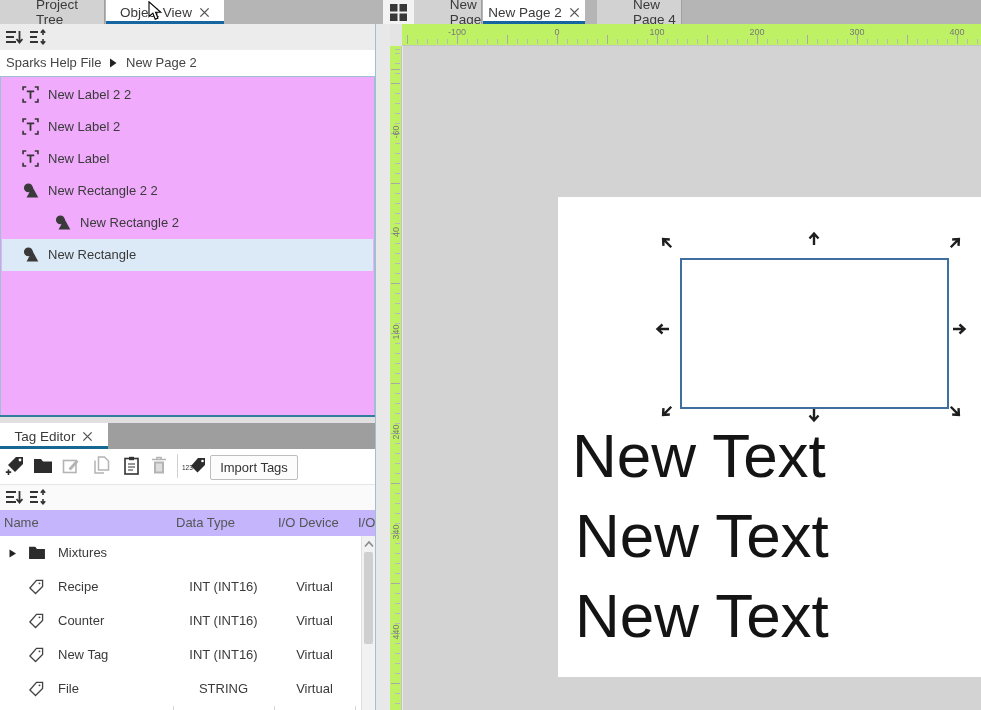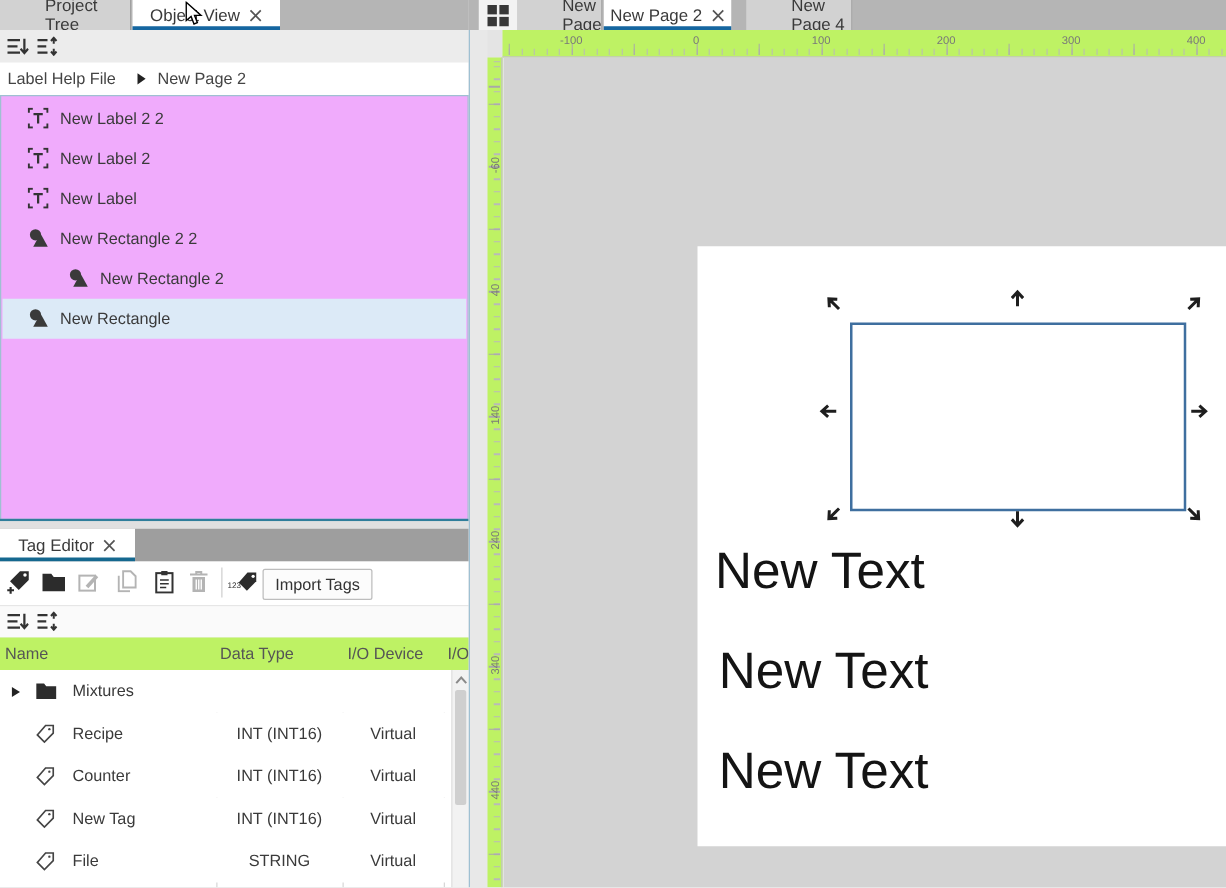--- a/index.html
+++ b/index.html
@@ -25,21 +25,21 @@
   .obj-row .ic { position:absolute; left:20px; top:7px; }
   .obj-row.selected { background:#dceaf7; }
   .teal-line { background:#2f7e9b; }
 
   
   .tag-tabbar { background:#9e9e9e; }
   .tag-toolbar { background:#ffffff; border-bottom:1px solid #e6e6e6; }
   .tbtn { position:absolute; top:3px; width:26px; height:26px; display:flex; align-items:center; justify-content:center; }
   .import-btn { position:absolute; left:210px; top:6px; width:88px; height:25px; background:#fcfcfc; border:1px solid #bdbdbd; border-radius:2px; display:flex; align-items:center; justify-content:center; color:#333; }
   .tag-sortbar { background:#fafafa; }
-  .tag-header { background:#bef264; color:#555; }
+  .tag-header { background:#c4b5fd; color:#555; }
   .col-line { position:absolute; top:0; bottom:0; width:1px; background:#d7d7d7; }
   .tag-row { position:absolute; left:0; width:360px; height:34px; background:#fff; }
   .tag-row .nm { position:absolute; left:58px; line-height:34px; color:#3a3a3a; }
   .tag-row .dt { position:absolute; left:173px; width:101px; text-align:center; line-height:34px; color:#3a3a3a; }
   .tag-row .io { position:absolute; left:274px; width:81px; text-align:center; line-height:34px; color:#3a3a3a; }
   .scrollbar { background:#f2f2f2; border-left:1px solid #e0e0e0; }
   .scroll-thumb { position:absolute; left:2px; right:2px; background:#cfcfcf; border-radius:2px; }
 
   
   .ruler { background:#bef264; }
@@ -50,21 +50,21 @@
      background:repeating-linear-gradient(to right,#a8a8a8 0 1px,transparent 1px 50px); background-position-x:5px; }
   .vrule-minor { position:absolute; top:0; bottom:0; right:1px; width:5px;
      background:repeating-linear-gradient(to bottom,#b9b9b9 0 1px,transparent 1px 10px); background-position-y:7px; }
   .vrule-major { position:absolute; top:0; bottom:0; right:1px; width:9px;
      background:repeating-linear-gradient(to bottom,#a8a8a8 0 1px,transparent 1px 50px); background-position-y:37px; }
   .vruler-labels span { position:absolute; left:-9px; width:30px; text-align:center; transform:rotate(-90deg); font-size:9px; color:#787878; }
   .viewport { background:#d3d3d3; overflow:hidden; }
   .page { position:absolute; left:155px; top:151px; width:430px; height:480px; background:#ffffff; }
   .sel-rect { position:absolute; left:122px; top:61px; width:269px; height:151px; border:2px solid #3f6f9f; background:#fff; }
   .handle { position:absolute; width:16px; height:16px; }
-  .new-text { position:absolute; font-size:41px; color:#141414; line-height:50px; white-space:nowrap; }
+  .new-text { position:absolute; font-size:62px; color:#141414; line-height:50px; white-space:nowrap; }
 </style>
 </head>
 <body>
 
 <div id="app">
 
   <div class="abs tabbar" style="left:0;top:0;width:375px;height:24px;">
     <div class="tab inactive" style="left:0;width:105px;">
       <span>Project Tree</span>
     </div>
@@ -87,21 +87,21 @@
     <div class="icon-btn" style="left:26px;top:2px;">
       <svg width="18" height="16" viewBox="0 0 18 16">
         <path d="M1 3 H9 M1 8 H8 M1 13 H9" stroke="#333" stroke-width="1.8" fill="none"></path>
         <path d="M14 6 V1.5 M11.8 3.8 L14 1.2 L16.2 3.8" stroke="#333" stroke-width="1.6" fill="none"></path>
         <path d="M14 10 V14.5 M11.8 12.2 L14 14.8 L16.2 12.2" stroke="#333" stroke-width="1.6" fill="none"></path>
       </svg>
     </div>
   </div>
 
   <div class="abs breadcrumb" style="left:0;top:50px;width:375px;height:26px;">
-    <span class="abs" style="left:6px;line-height:26px;color:#444;">Label Help File</span>
+    <span class="abs" style="left:6px;line-height:26px;color:#444;">Sparks Help File</span>
     <svg class="abs" style="left:109px;top:8px;" width="8" height="10" viewBox="0 0 8 10">
         <path d="M1 0.5 L7.5 5 L1 9.5 Z" fill="#222"></path>
       </svg>
     <span class="abs" style="left:126px;line-height:26px;color:#444;">New Page 2</span>
   </div>
 
   <div class="abs objlist" style="left:0;top:76px;width:375px;height:339px;">
     <div class="obj-row" style="top:2px;">
       <svg class="ic" width="17" height="17" viewBox="0 0 16 16">
           <path d="M1 4 V1 H4 M12 1 H15 V4 M15 12 V15 H12 M4 15 H1 V12" stroke="#333" stroke-width="1.5" fill="none"></path>

